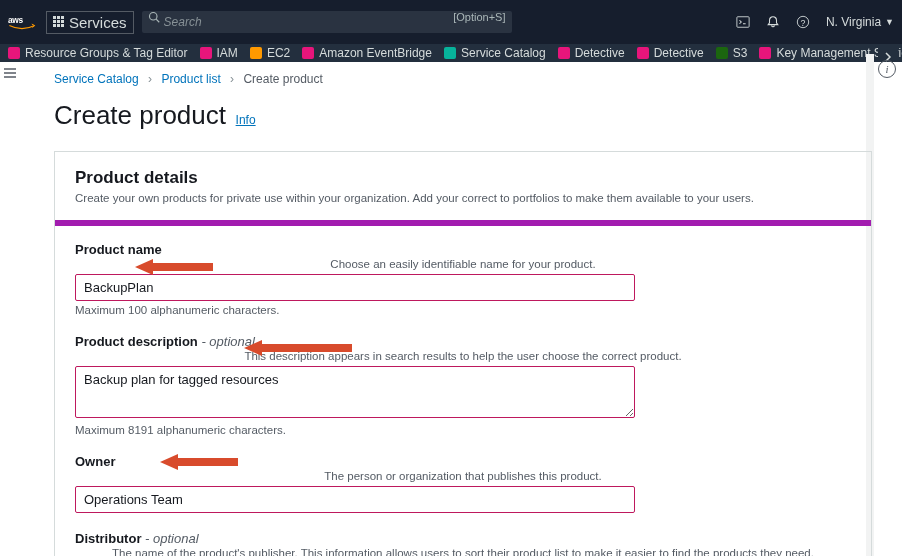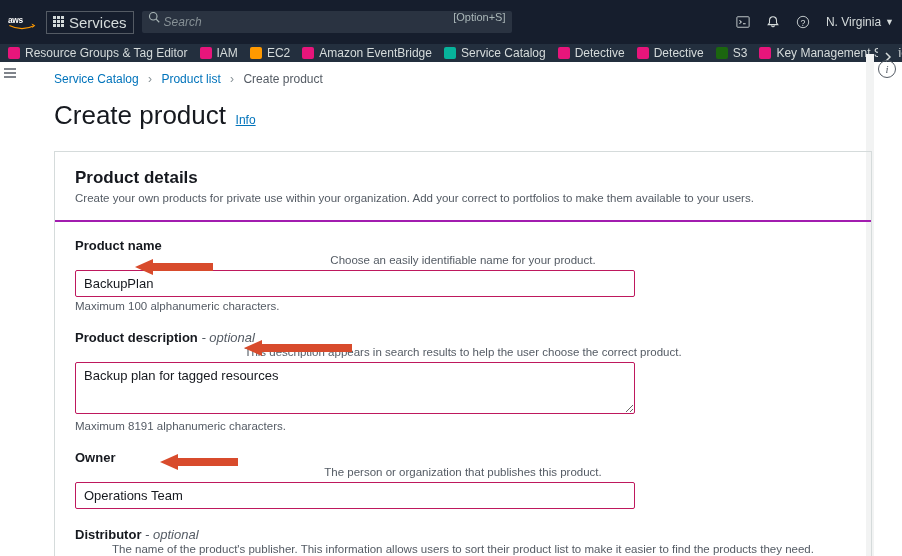--- a/index.html
+++ b/index.html
@@ -75,21 +75,21 @@
   .page {
     position:absolute; top:54px; left:32px; right:0; bottom:0; overflow-y:auto;
     padding: 18px 30px 18px 22px;
   }
   .breadcrumb { font-size:12px; color:#545b64; margin-bottom:14px;}
   .breadcrumb a { color:#0073bb; text-decoration:none; }
   .breadcrumb .sep { margin:0 6px; color:#879196;}
   h1 { font-size:26px; font-weight:400; margin-bottom:20px; display:inline-block;}
   .info-link { font-size:12px; color:#0073bb; margin-left:6px; font-weight:normal;}
   .card { border:1px solid #d5dbdb; margin-bottom:24px; }
-  .card-head { padding:16px 20px; border-bottom:2px solid #a21caf; }
+  .card-head { padding:16px 20px; border-bottom:6px solid #a21caf; }
   .card-head h2 { font-size:17px; font-weight:700; margin-bottom:4px;}
   .card-head p { font-size:11.5px; color:#545b64;}
   .card-body { padding:16px 20px; }
   .field { margin-bottom:18px; }
   .field label { font-size:13px; font-weight:600; display:block; }
   .field .optional { font-style:italic; font-weight:normal; color:#545b64;}
   .field .help { font-size:11.5px; color:#545b64; margin-top:1px; margin-bottom:4px;text-align:center;}
   .field input[type=text], .field textarea {
     width:560px; border:1px solid #be185d; border-radius:2px; padding:5px 8px;
     font-size:13px; color:#16191f; font-family:inherit;

